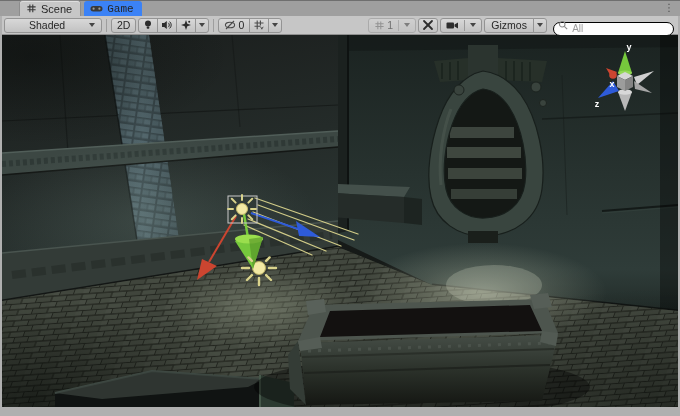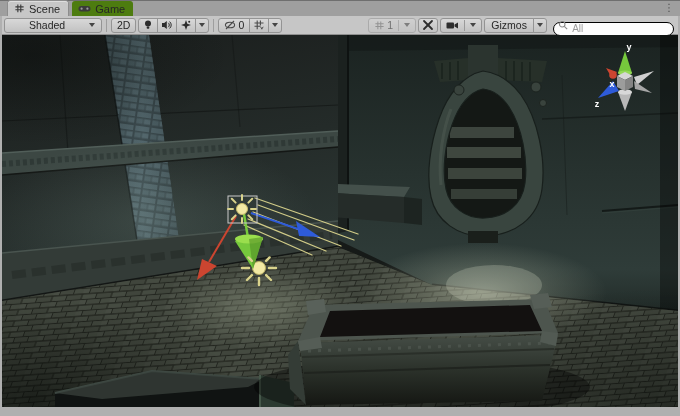--- a/index.html
+++ b/index.html
@@ -1,25 +1,25 @@
 <!DOCTYPE html>
 <html><head>
 <meta charset="utf-8">
 <style>
   html,body{margin:0;padding:0;background:#8a8a8a;}
   .window{position:relative;width:680px;height:416px;background:#b0b0b0;
     font-family:"Liberation Sans",sans-serif;overflow:hidden;
     -webkit-font-smoothing:antialiased;}
   
   .tabbar{position:absolute;top:0;left:0;right:0;height:16px;background:#9f9f9f;
-    box-shadow:inset 0 1px 0 #6f6f6f;display:flex;align-items:flex-end;padding-left:8px;}
+    box-shadow:inset 0 1px 0 #6f6f6f;display:flex;align-items:flex-end;padding-left:20px;}
   .tab{height:15px;display:flex;align-items:center;gap:4px;padding:0 8px 0 6px;
     font-size:11px;color:#262626;border-radius:3px 3px 0 0;cursor:default;}
   .tab.active{background:#c7c7c7;box-shadow:inset 0 1px 0 #dedede,0 0 0 1px #8d8d8d;}
-  .tab.inactive{background:#4d7c0f;margin-left:4px;}
+  .tab.inactive{background:#3b82f6;margin-left:4px;font-family:Liberation Mono, monospace;}
   .kebab{margin-left:auto;align-self:flex-start;padding:1px 6px 0 6px;font-size:10px;
     line-height:13px;color:#4c4c4c;}
   
   .toolbar{position:absolute;top:16px;left:2px;width:676px;height:19px;background:#c6c6c6;
     border-bottom:1px solid #8f8f8f;box-sizing:border-box;display:flex;align-items:center;
     gap:2px;padding:0 2px;}
   .btn{height:15px;display:inline-flex;align-items:center;justify-content:center;
     background:linear-gradient(#d8d8d8,#c2c2c2);border:1px solid #949494;border-radius:3px;
     font-size:10.5px;color:#272727;padding:0 5px;box-sizing:border-box;white-space:nowrap;}
   .btn.iconb{width:20px;padding:0;}

